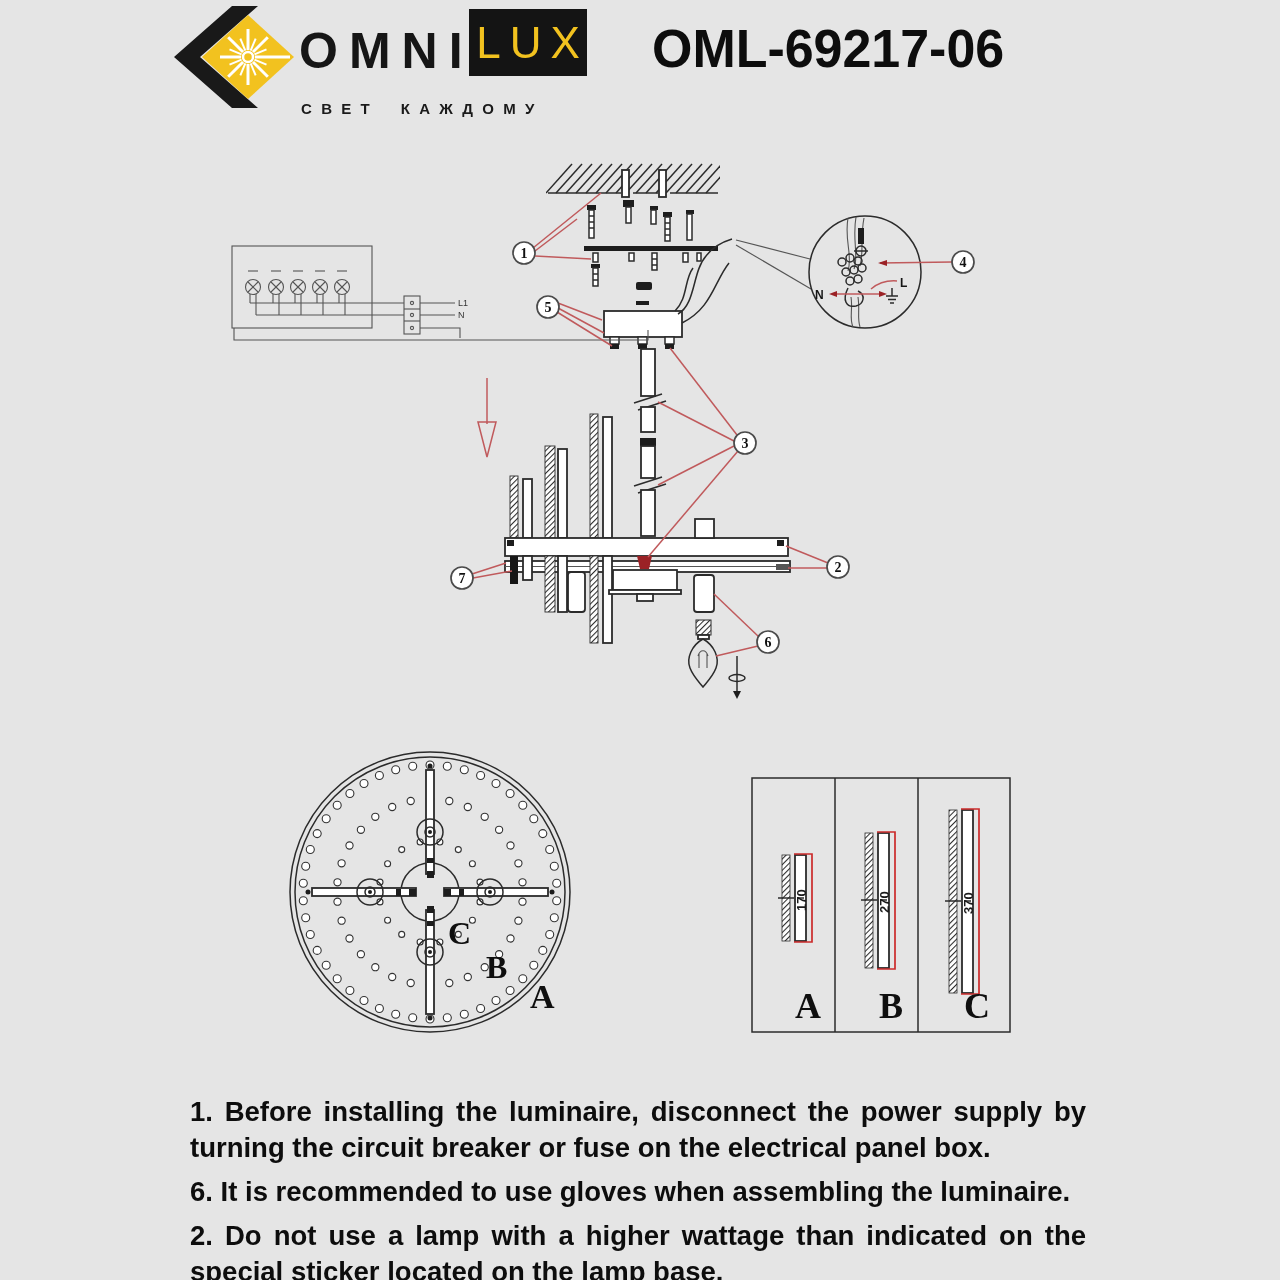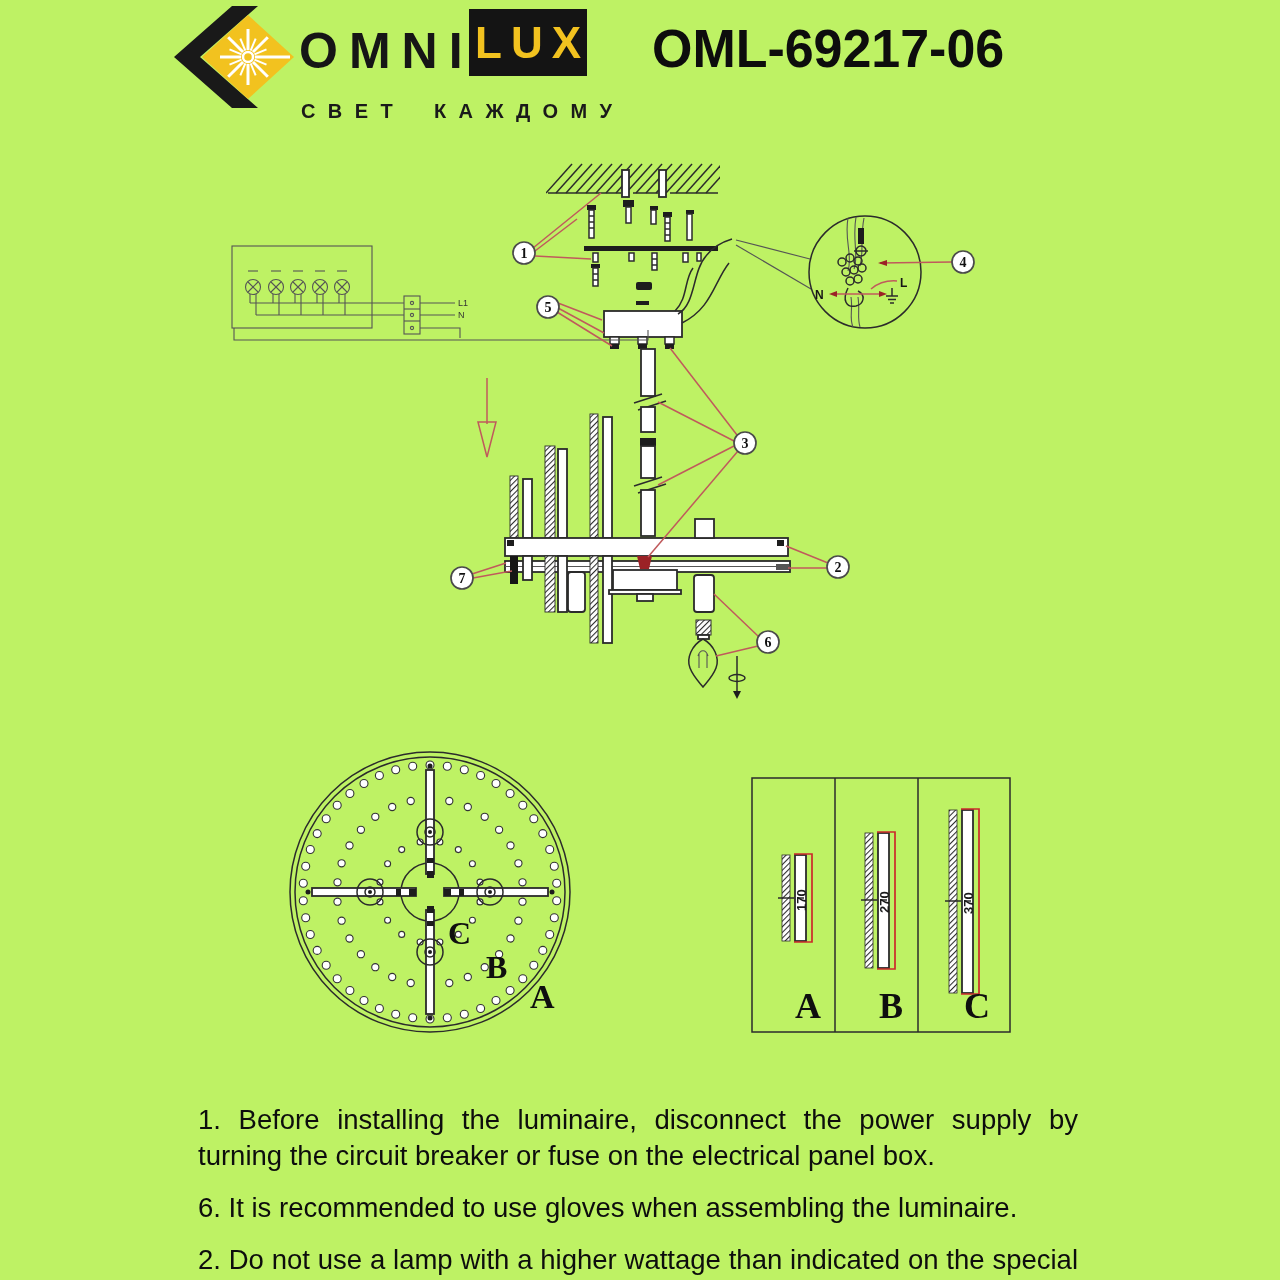--- a/index.html
+++ b/index.html
@@ -1,26 +1,26 @@
 <!DOCTYPE html>
 <html><head>
 <meta charset="utf-8">
 <style>
   html,body { margin:0; padding:0; background:#ffffff; }
-  .page { position:relative; width:1280px; height:1280px; background:#bef264; overflow:hidden;
+  .page { position:relative; width:1280px; height:1280px; background:#e5e5e5; overflow:hidden;
           font-family:"Liberation Sans", sans-serif; color:#111; }
   .abs { position:absolute; }
 
   
   .brand-omni { position:absolute; left:299px; top:22px; font-size:50px; font-weight:700;
                 letter-spacing:11px; color:#161616; }
   .lux-box { position:absolute; left:469px; top:9px; width:118px; height:67px; background:#141414;
              display:flex; align-items:center; justify-content:center; }
-  .lux-box span { color:#f2c21f; font-size:44px; font-weight:700; letter-spacing:9px; padding-left:9px; }
-  .tagline { position:absolute; left:301px; top:100px; font-size:20px; font-weight:600;
+  .lux-box span { color:#f2c21f; font-size:44px; font-weight:400; letter-spacing:9px; padding-left:9px; }
+  .tagline { position:absolute; left:301px; top:100px; font-size:15px; font-weight:600;
              letter-spacing:0.62em; word-spacing:0.55em; color:#1a1a1a; white-space:nowrap; }
   .model { position:absolute; left:652px; top:18px; font-size:53px; font-weight:700; color:#0d0d0d;
            letter-spacing:0px; transform:scaleX(0.98); transform-origin:left; white-space:nowrap; }
 
   
   svg.diagram { position:absolute; left:0; top:0; }
   .ln   { stroke:#2b2b2b; stroke-width:1.5; fill:none; }
   .lnw  { stroke:#2b2b2b; stroke-width:1.8; fill:#fff; }
   .lnt  { stroke:#555; stroke-width:1.1; fill:none; }
   .fill { fill:#1d1d1d; stroke:none; }
@@ -31,21 +31,21 @@
   .callout-num { font-family:"Liberation Serif", serif; font-size:14px; font-weight:700; fill:#101010;
                  text-anchor:middle; }
   .wire-label { font-family:"Liberation Sans", sans-serif; font-size:12px; font-weight:700; fill:#151515; }
   .tiny-label { font-family:"Liberation Sans", sans-serif; font-size:9px; fill:#333; }
   .ring-label { font-family:"Liberation Serif", serif; font-weight:700; fill:#0f0f0f; }
   .len-label  { font-family:"Liberation Sans", sans-serif; font-size:13px; font-weight:700; fill:#1a1a1a; }
 
   
   .instructions { position:absolute; left:182px; top:1086px; width:912px; font-size:27.5px;
                   line-height:36px; color:#0d0d0d; text-align:justify; }
-  .instructions p { margin:16px; }
+  .instructions p { margin:8px;font-weight:bold; }
 </style>
 </head>
 <body>
 
 <div class="page">
 
   <div class="abs" style="left:0;top:0;width:1280px;height:140px;">
     <svg class="abs" style="left:168px;top:4px;" width="136" height="110" viewBox="0 0 136 110">
       <polygon points="64,2 6,53 64,104 90,104 32,53 90,2" fill="#191919"></polygon>
       <polygon points="80,11 126,53 80,95 34,53" fill="#f2c21f"></polygon>

